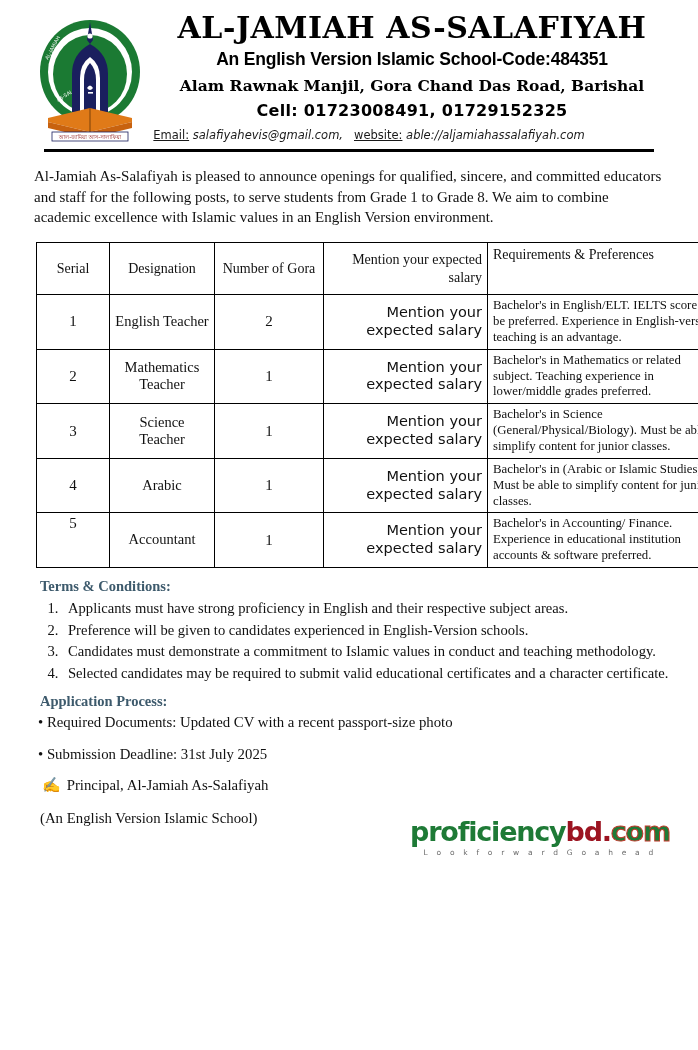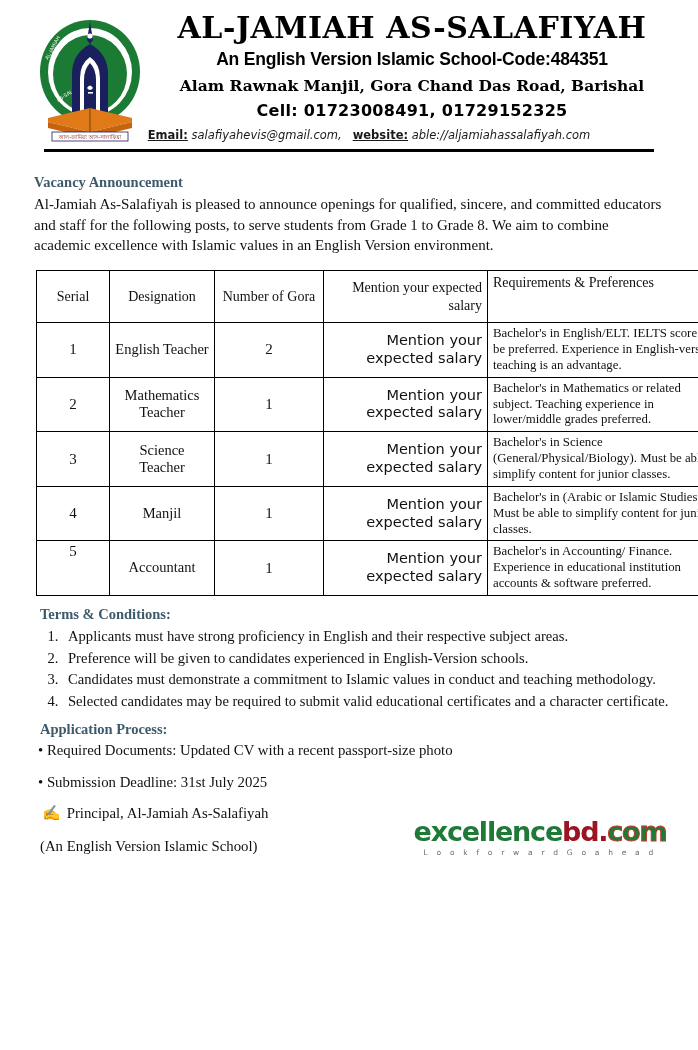--- a/index.html
+++ b/index.html
@@ -83,21 +83,21 @@
     color: #000;
   }
   .contact-line {
     margin-top: 8px;
     text-align: center;
     font-family: "DejaVu Sans", "Liberation Sans", sans-serif;
     font-size: 11.5px;
     color: #1a1a1a;
     padding-left: 40px;
   }
-  .contact-line .lbl { text-decoration: underline; font-weight: 700; }
+  .contact-line .lbl { text-decoration: underline; font-weight: 400; }
   .contact-line .val { font-style: italic; }
 
   .rule {
     height: 3px;
     background: #000;
     margin: 7px 20px 0 20px;
   }
 
   
   .content { padding: 10px 24px 0 30px; }
@@ -277,21 +277,20 @@
       &nbsp;
       <span class="lbl">website:</span>
       <span class="val">able://aljamiahassalafiyah.com</span>
     </div>
 
     <div class="rule"></div>
   </div>
 
   <div class="content">
 
-    <div class="sec-head">Vacancy Announcement</div>
     <p class="intro">Al-Jamiah As-Salafiyah is pleased to announce openings for qualified, sincere, and committed educators and staff for the following posts, to serve students from Grade 1 to Grade 8. We aim to combine academic excellence with Islamic values in an English Version environment.</p>
 
     <table class="vac">
       <thead>
         <tr>
           <th class="c-serial">Serial</th>
           <th class="c-desig">Designation</th>
           <th class="c-posts">Number of Gora</th>
           <th class="c-salary">Mention your expected salary</th>
           <th class="c-req">Requirements &amp; Preferences</th>
@@ -314,21 +313,21 @@
         </tr>
         <tr>
           <td class="c-serial">3</td>
           <td class="c-desig">Science Teacher</td>
           <td class="c-posts">1</td>
           <td class="c-salary">Mention your expected salary</td>
           <td class="c-req">Bachelor's in Science (General/Physical/Biology). Must be able to simplify content for junior classes.</td>
         </tr>
         <tr>
           <td class="c-serial">4</td>
-          <td class="c-desig">Manjil</td>
+          <td class="c-desig">Arabic</td>
           <td class="c-posts">1</td>
           <td class="c-salary">Mention your expected salary</td>
           <td class="c-req">Bachelor's in (Arabic or Islamic Studies). Must be able to simplify content for junior classes.</td>
         </tr>
         <tr class="r-accountant">
           <td class="c-serial">5</td>
           <td class="c-desig">Accountant</td>
           <td class="c-posts">1</td>
           <td class="c-salary">Mention your expected salary</td>
           <td class="c-req">Bachelor's in Accounting/ Finance. Experience in educational institution accounts &amp; software preferred.</td>
@@ -352,17 +351,17 @@
       <div class="apply-item">• Submission Deadline: 31st July 2025</div>
       <div class="sig-line">
         <span class="sig-emoji">✍️</span>
         <span>Principal, Al-Jamiah As-Salafiyah</span>
       </div>
       <div class="footer-note">(An English Version Islamic School)</div>
     </div>
   </div>
 
   <div class="wm">
-    <div class="wm-main"><span class="wm-green">excellence</span><span class="wm-red">bd.</span><span class="wm-com">com</span></div>
+    <div class="wm-main"><span class="wm-green">proficiency</span><span class="wm-red">bd.</span><span class="wm-com">com</span></div>
     <div class="wm-tag">L o o k   f o r w a r d    G o   a h e a d</div>
   </div>
 
 </div>
 
 </body></html>

